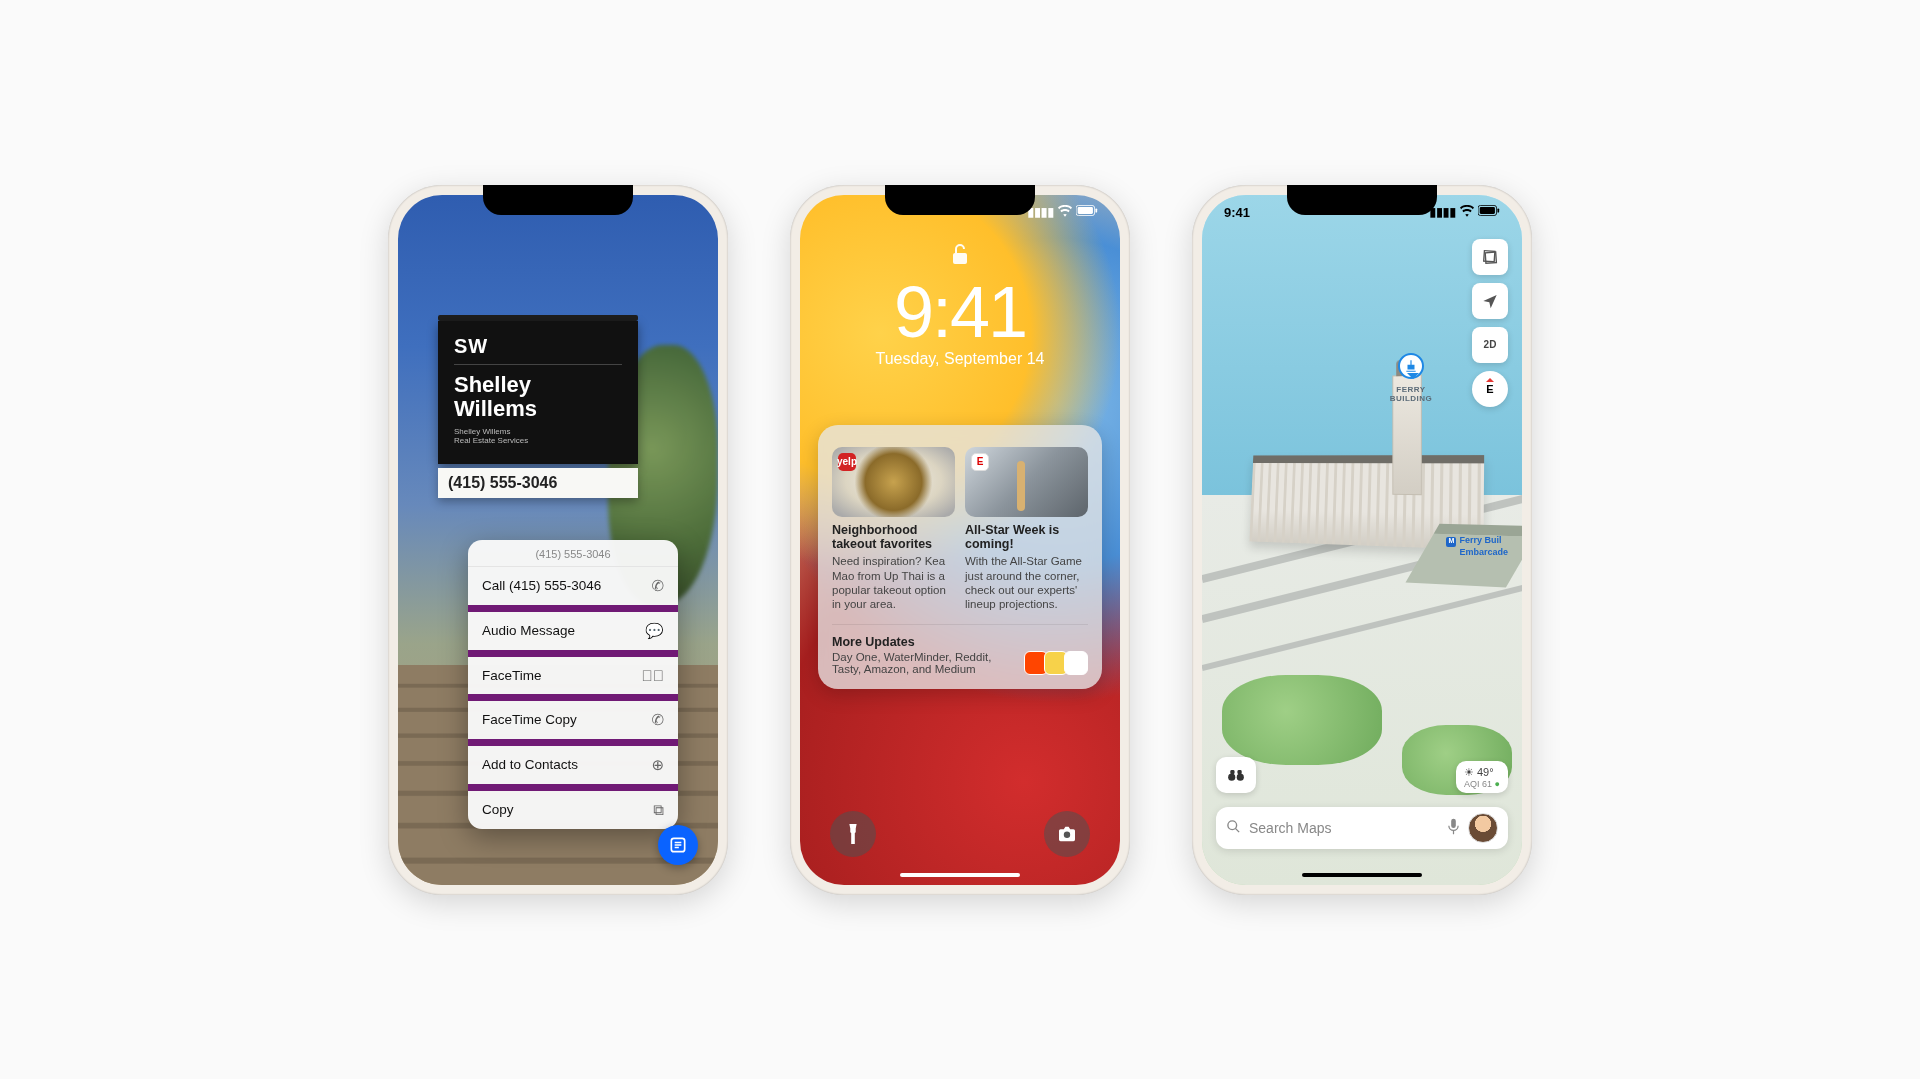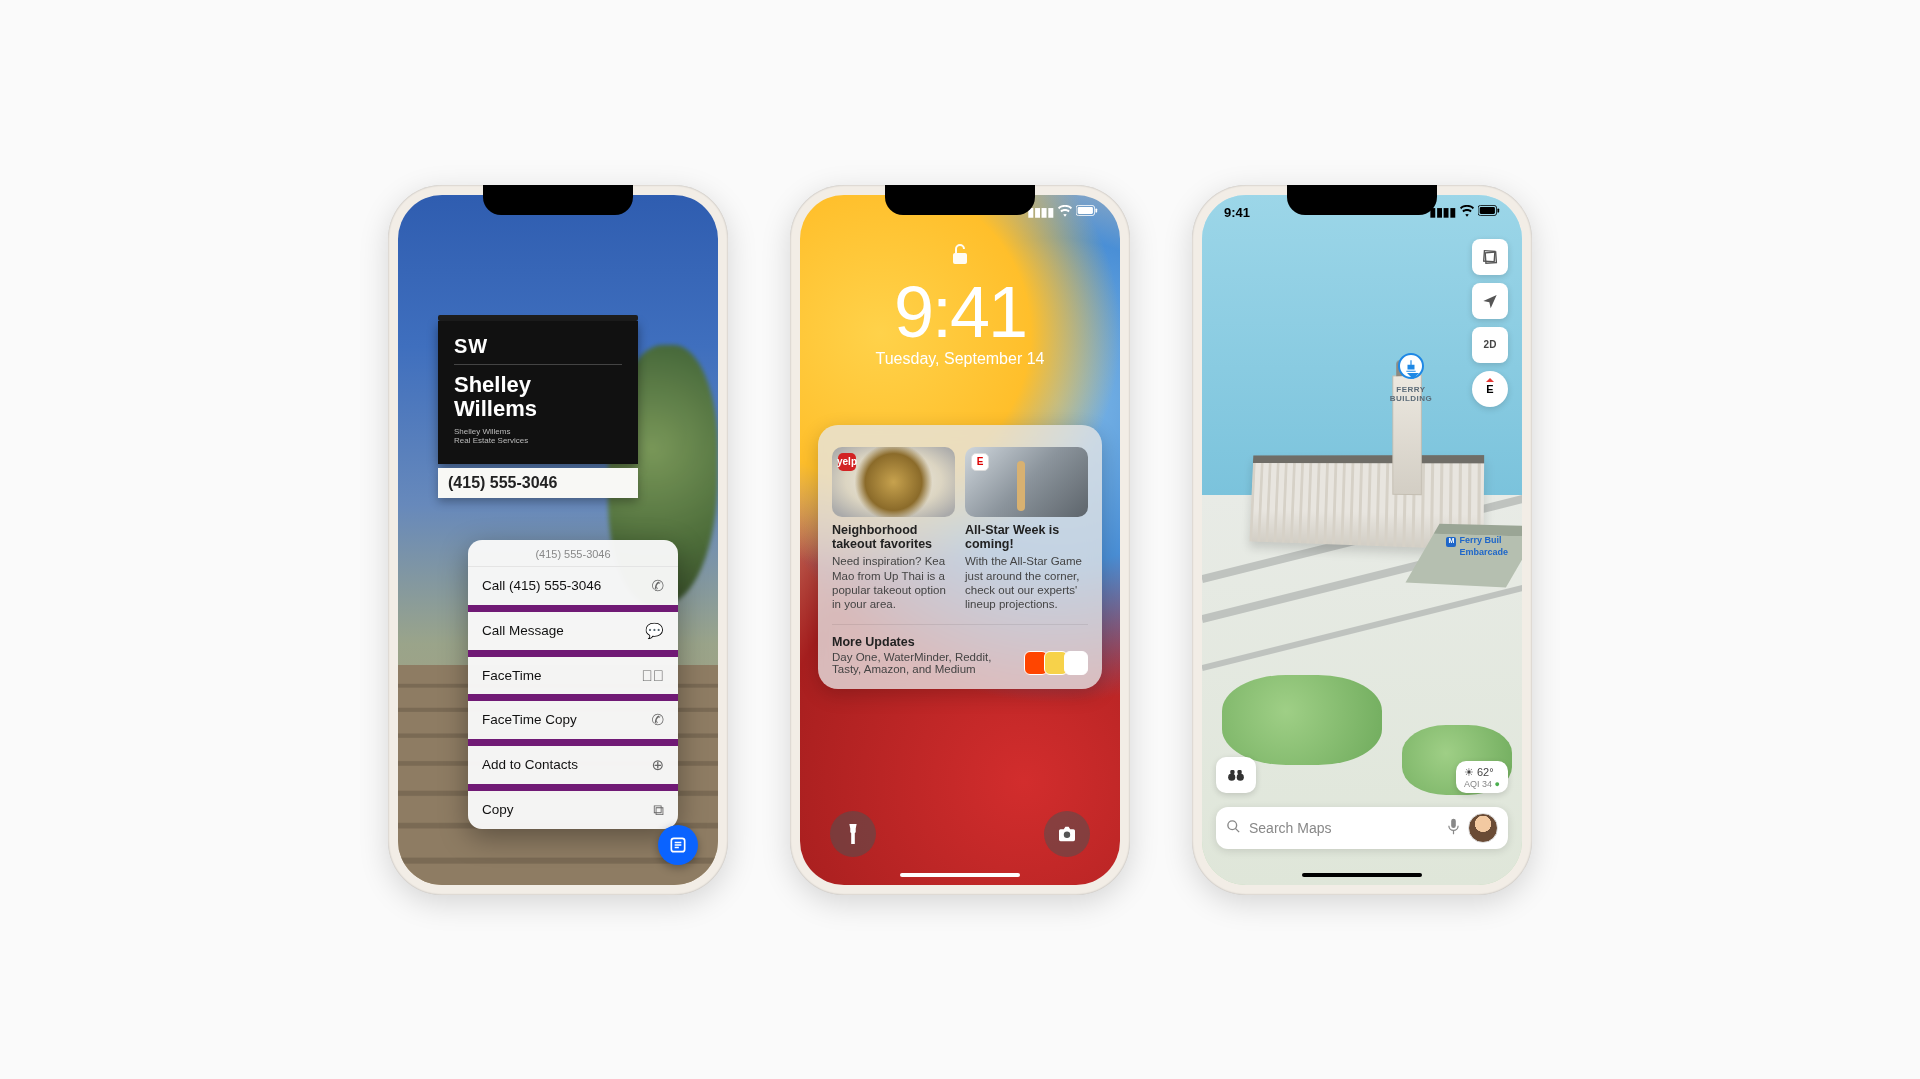--- a/index.html
+++ b/index.html
@@ -351,21 +351,21 @@
       </div>
     </div>
 
     <div class="context-menu">
       <div class="cm-head">(415) 555-3046</div>
       <div class="cm-row">
         <span>Call (415) 555-3046</span>
         <span class="cm-icon">✆</span>
       </div>
       <div class="cm-row">
-        <span>Call Message</span>
+        <span>Audio Message</span>
         <span class="cm-icon">💬</span>
       </div>
       <div class="cm-row">
         <span>FaceTime</span>
         <span class="cm-icon">▢⃞</span>
       </div>
       <div class="cm-row">
         <span>FaceTime Copy</span>
         <span class="cm-icon">✆</span>
       </div>
@@ -534,22 +534,22 @@
 
     <div class="binoc">
       <svg width="20" height="14" viewBox="0 0 28 18" fill="#333">
           <circle cx="8" cy="12" r="5"></circle>
           <circle cx="20" cy="12" r="5"></circle>
           <rect x="6" y="2" width="6" height="6" rx="2"></rect>
           <rect x="16" y="2" width="6" height="6" rx="2"></rect>
         </svg>
     </div>
     <div class="weather-chip">
-      <div class="t"><span>☀︎</span> <span>62°</span></div>
-      <div class="aqi"><span>AQI 34</span> <span style="color:#4caf50;">●</span></div>
+      <div class="t"><span>☀︎</span> <span>49°</span></div>
+      <div class="aqi"><span>AQI 61</span> <span style="color:#4caf50;">●</span></div>
     </div>
 
     <div class="search-bar">
       <span class="s-mag">
         <svg width="15" height="15" viewBox="0 0 24 24" fill="none" stroke="#888" stroke-width="2.2">
             <circle cx="10" cy="10" r="7"></circle>
             <path d="M21 21l-6-6"></path>
           </svg>
       </span>
       <span class="s-text">Search Maps</span>

